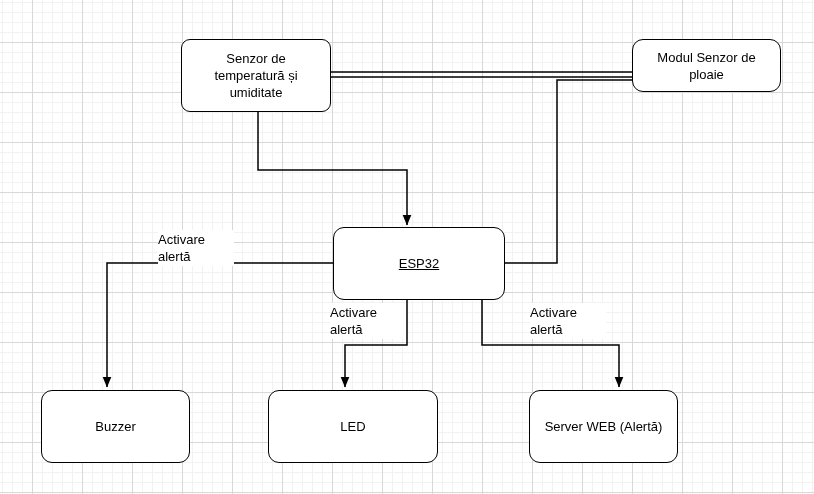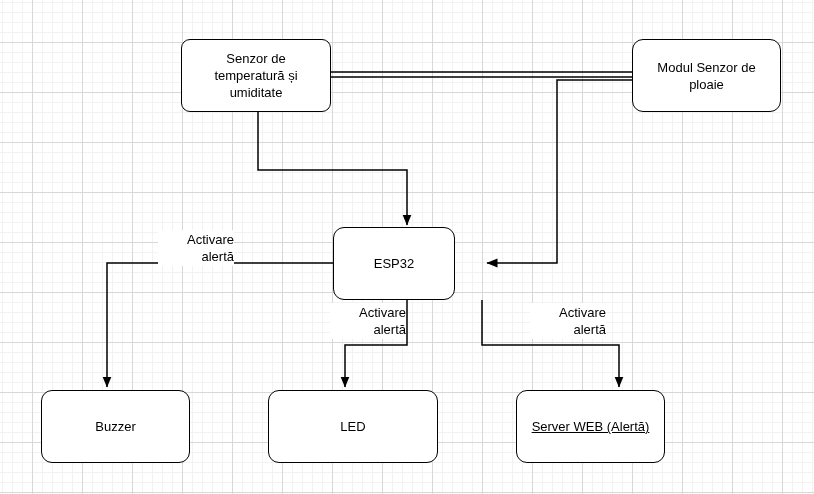--- a/index.html
+++ b/index.html
@@ -30,31 +30,31 @@
     background:#ffffff;
     border:1.6px solid #000000;
     border-radius:11px;
     display:flex;align-items:center;justify-content:center;
     text-align:center;
     font-size:13px;line-height:17px;color:#000000;
   }
   .node span{display:inline-block;}
   .edge-label{
     position:absolute;
-    text-align:right;
+    text-align:left;
     font-size:13px;line-height:17px;color:#000000;
     background:#ffffff;
     padding:1px 0;
   }
   .n-temp  {left:181px;top:39px; width:150px;height:73px;border-radius:9px;}
-  .n-rain  {left:632px;top:39px; width:149px;height:73px;align-items:center;}
-  .n-esp32 {left:333px;top:227px;width:122px;height:73px;}
+  .n-rain  {left:632px;top:39px; width:149px;height:53px;align-items:center;}
+  .n-esp32 {left:333px;top:227px;width:172px;height:73px;text-decoration:underline;}
   .n-buzzer{left:41px; top:390px;width:149px;height:73px;}
   .n-led   {left:268px;top:390px;width:170px;height:73px;}
-  .n-server{left:516px;top:390px;width:149px;height:73px;text-decoration:underline;}
+  .n-server{left:529px;top:390px;width:149px;height:73px;}
   .lbl-left  {left:158px;top:230px;width:76px;}
   .lbl-mid   {left:330px;top:303px;width:76px;}
   .lbl-right {left:530px;top:303px;width:76px;}
 </style>
 </head>
 <body>
 
 <div id="canvas">
 
   <svg id="edges" width="814" height="494" viewBox="0 0 814 494">

